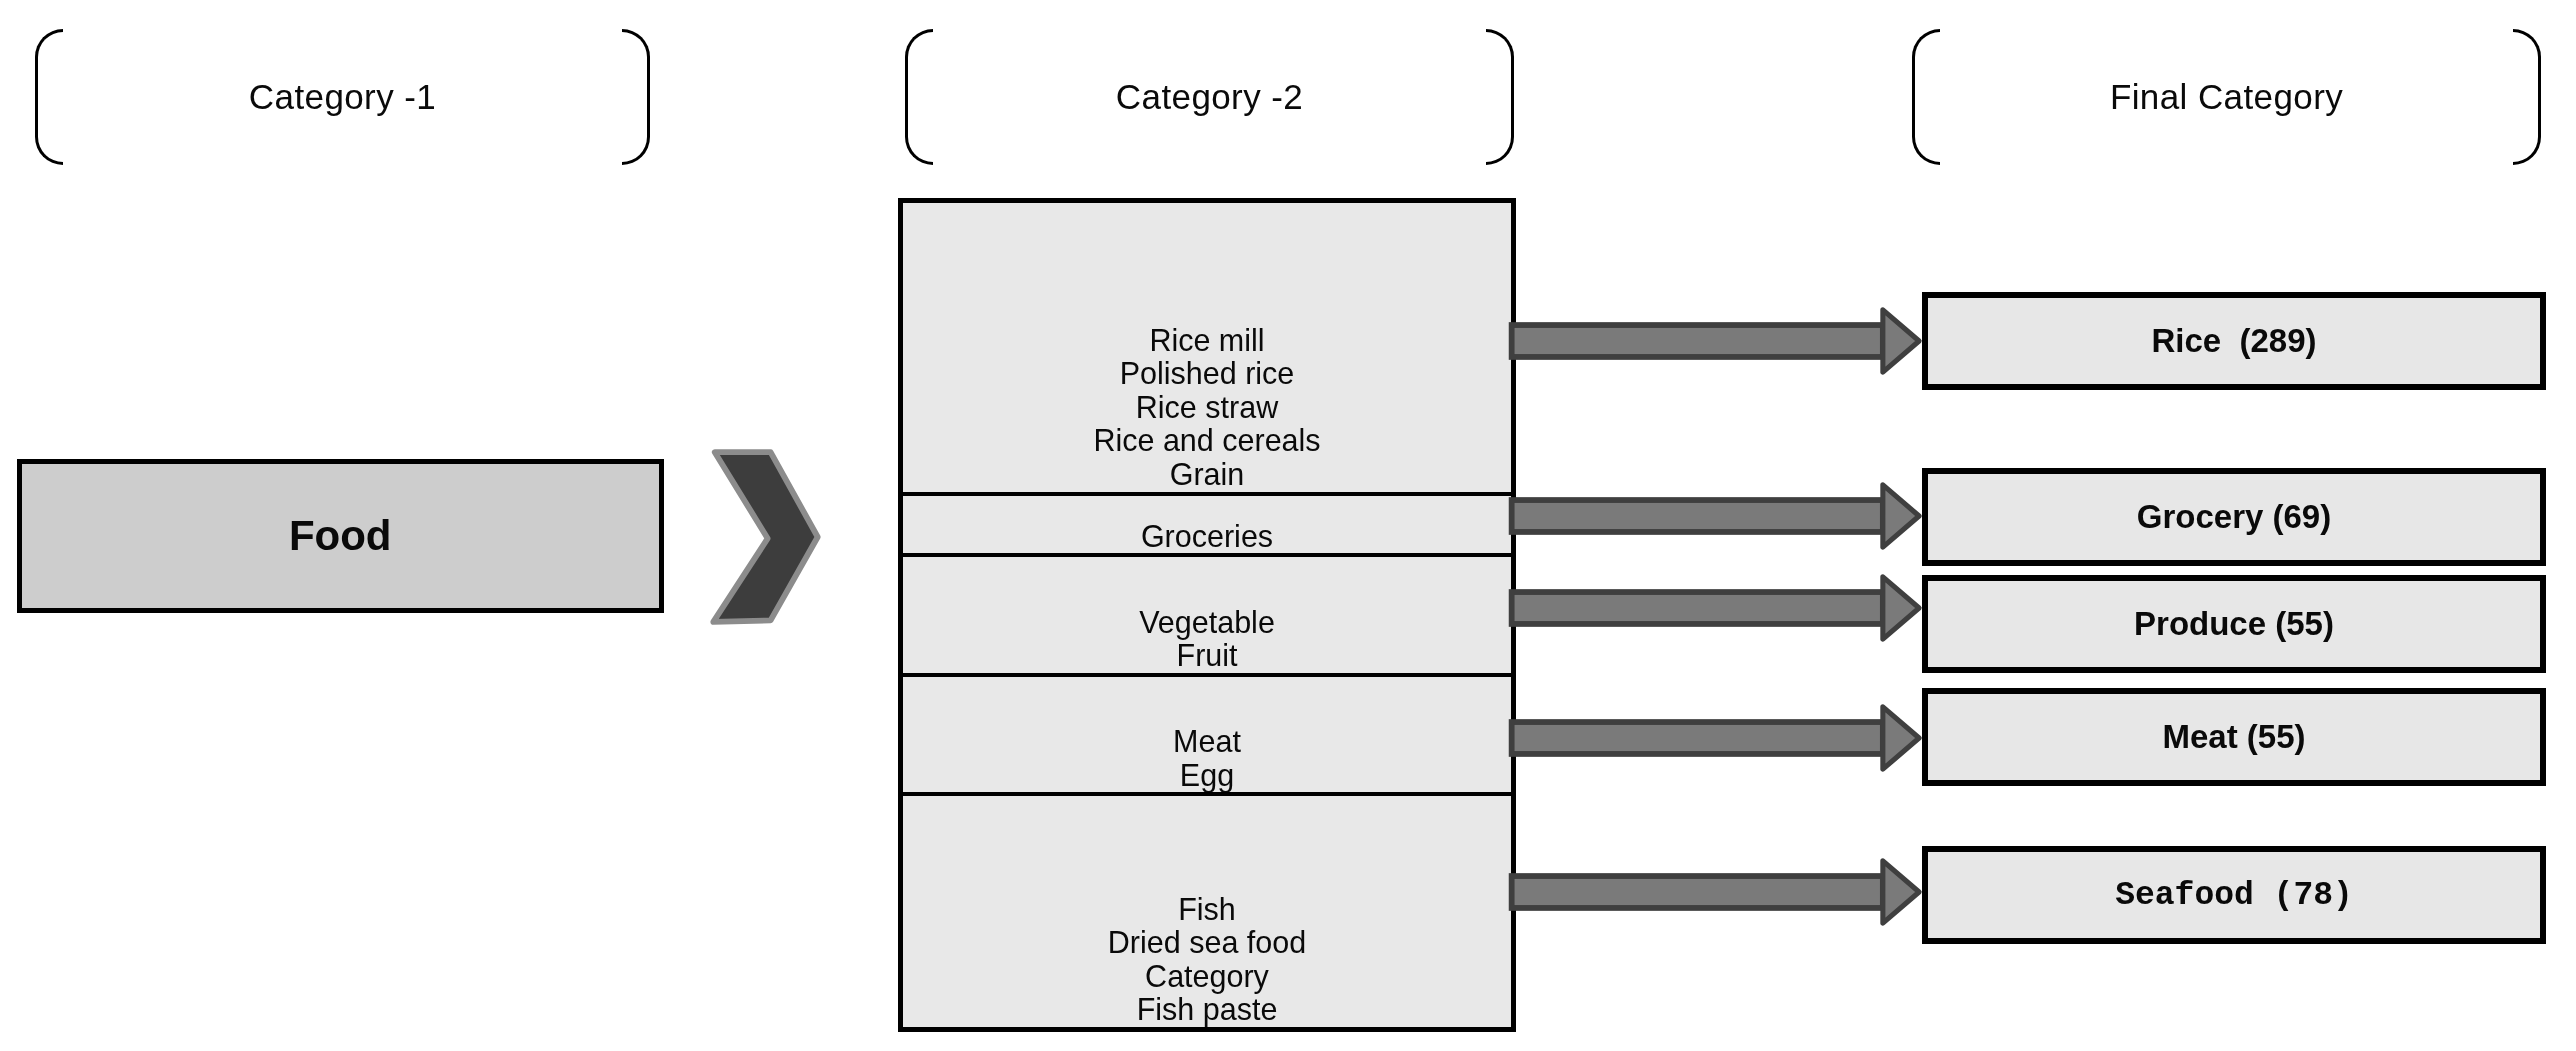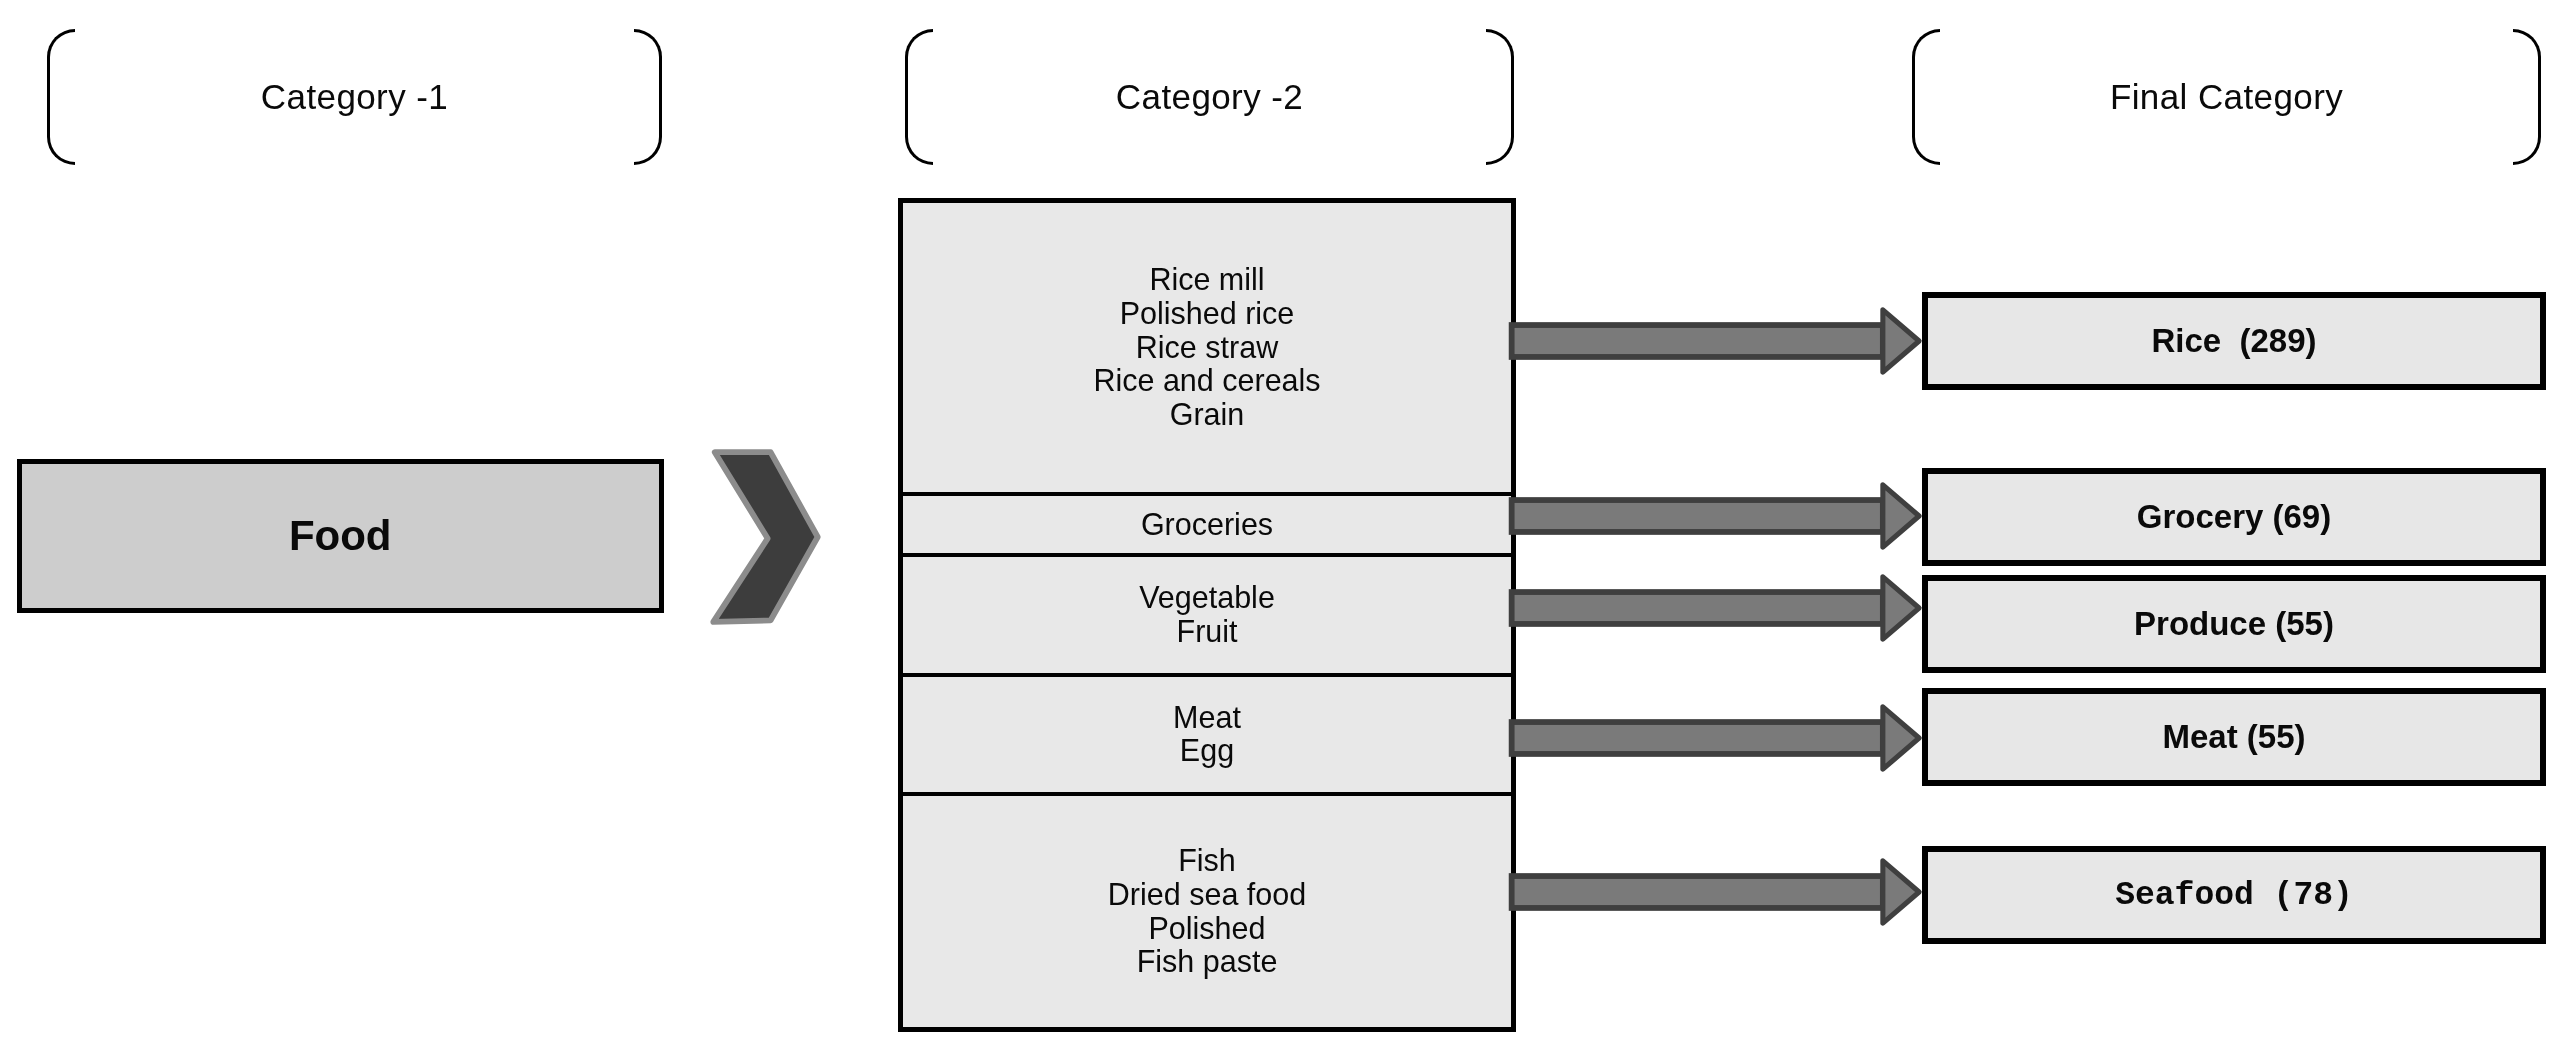--- a/index.html
+++ b/index.html
@@ -22,21 +22,21 @@
   }
   .bracket{width:25px;border:3.6px solid #000;}
   .bracket.left{border-right:none;border-radius:29px 0 0 29px;}
   .bracket.right{border-left:none;border-radius:0 29px 29px 0;}
   .col-header .hdr-text{
     flex:1;
     display:flex;align-items:center;justify-content:center;
     font-size:35px;
     letter-spacing:0.4px;
   }
-  #hdr-cat1{left:35px;width:615px;margin-left:12px;}
+  #hdr-cat1{left:35px;width:615px;}
   #hdr-cat2{left:905px;width:609px;}
   #hdr-final{left:1912px;width:629px;}
 
   
   #food-box{
     position:absolute;
     left:16.7px;top:459px;width:647px;height:154px;
     background:#cdcdcd;
     border:5.8px solid #000;
     box-sizing:border-box;
@@ -52,21 +52,21 @@
   #cat2-box{
     position:absolute;
     left:898px;top:198px;width:618px;height:834px;
     background:#e8e8e8;
     border:5.1px solid #000;
     box-sizing:border-box;
     display:flex;flex-direction:column;
   }
   .cat2-group{
     display:flex;flex-direction:column;
-    justify-content:center;
+    justify-content:flex-end;
     box-sizing:border-box;
   }
   .cat2-group + .cat2-group{border-top:4.4px solid #000;}
   .cat2-item{
     text-align:center;
     font-size:30.5px;
     line-height:1.1;
   }
 
   
@@ -133,21 +133,21 @@
         <div class="cat2-item">Vegetable</div>
         <div class="cat2-item">Fruit</div>
       </div>
       <div class="cat2-group" style="flex-grow: 2;">
         <div class="cat2-item">Meat</div>
         <div class="cat2-item">Egg</div>
       </div>
       <div class="cat2-group" style="flex-grow: 4;">
         <div class="cat2-item">Fish</div>
         <div class="cat2-item">Dried sea food</div>
-        <div class="cat2-item">Polished</div>
+        <div class="cat2-item">Category</div>
         <div class="cat2-item">Fish paste</div>
       </div>
     </div>
 
   <div id="flow-layer">
       <div class="flow-arrow" style="top: 301px;"><svg width="406" height="80" viewBox="0 0 560 110">
           <rect x="-6" y="33" width="512" height="44" fill="#7a7a7a" stroke="#3f3f3f" stroke-width="8"></rect>
           <polygon points="506,12 556,55 506,98" fill="#7a7a7a" stroke="#3f3f3f" stroke-width="7" stroke-linejoin="round"></polygon>
         </svg></div>
       <div class="flow-arrow" style="top: 476px;"><svg width="406" height="80" viewBox="0 0 560 110">

